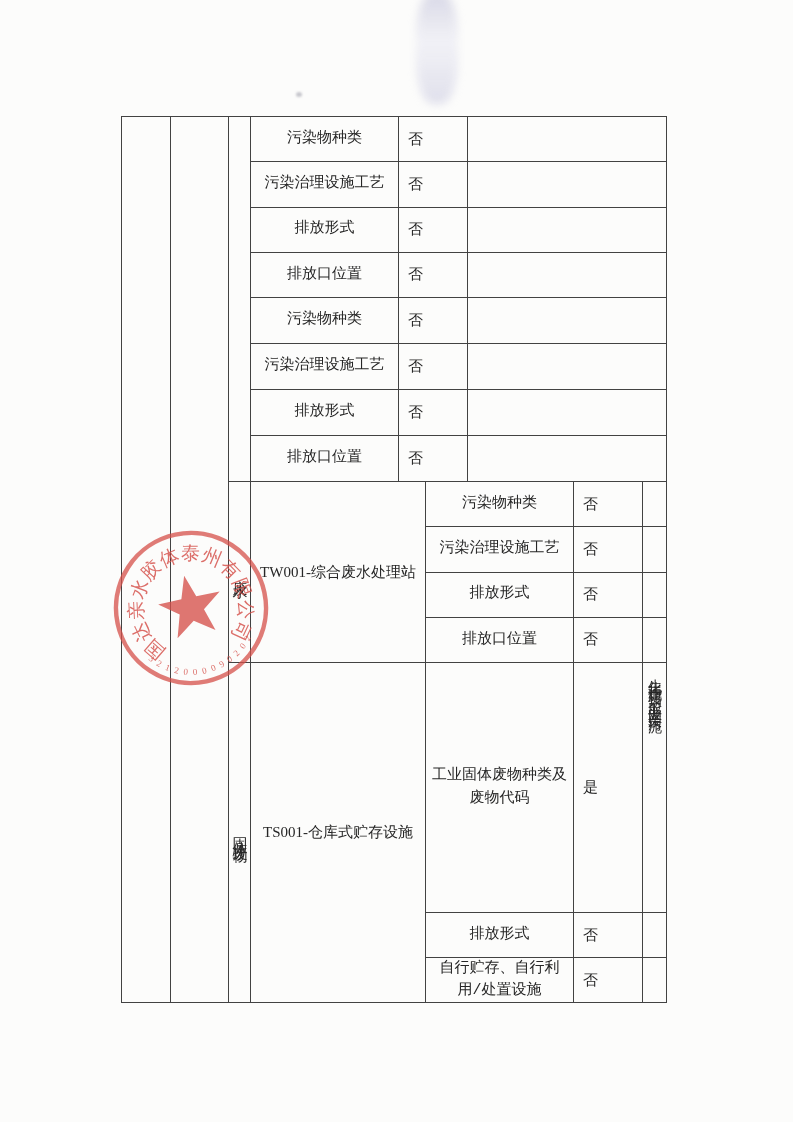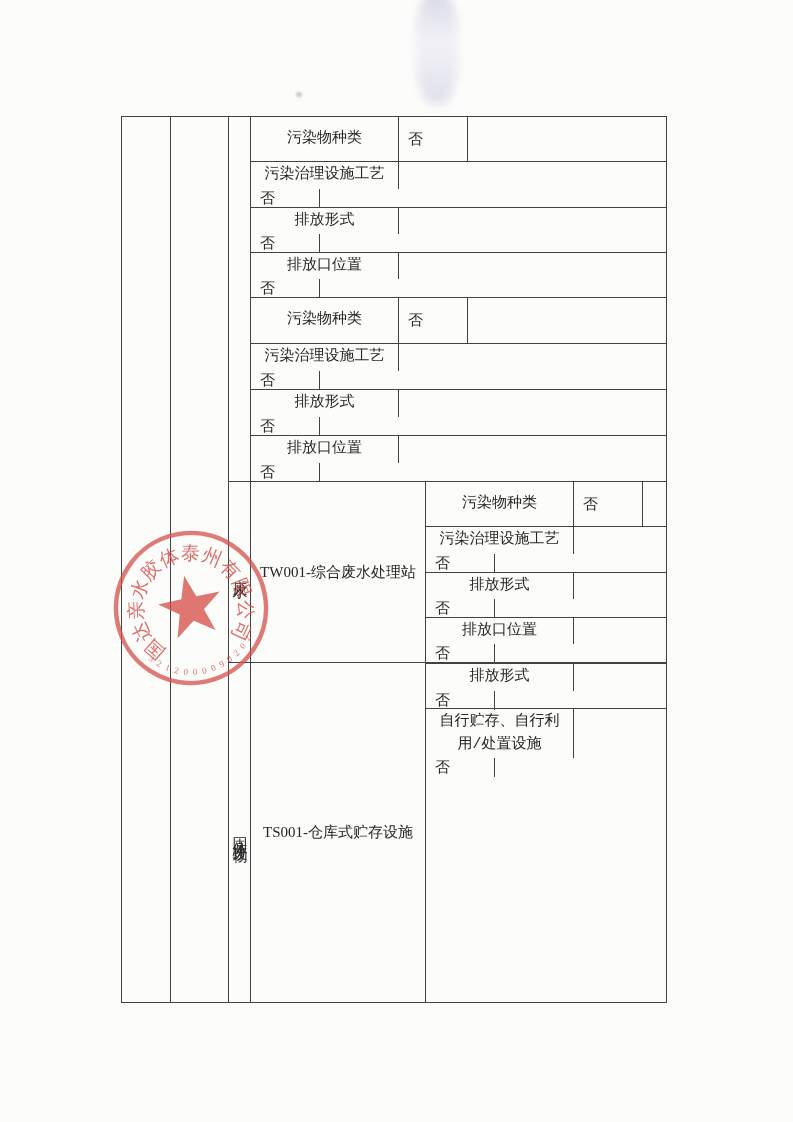--- a/index.html
+++ b/index.html
@@ -30,21 +30,21 @@
   .tbl-main{flex:1;display:flex;flex-direction:column;}
   .table-section{display:flex;min-height:0;}
   .table-section.bt{border-top:1.8px solid var(--line);}
   .cat-cell{width:22px;border-right:1.8px solid var(--line);display:flex;align-items:center;justify-content:center;overflow:hidden;}
   .cat-text{writing-mode:vertical-rl;text-orientation:upright;font-size:15px;letter-spacing:4px;line-height:1;}
   .sec-body{flex:1;display:flex;min-height:0;}
   .sec-body.bt{border-top:1.8px solid var(--line);}
   .facility-cell{width:175px;border-right:1.8px solid var(--line);display:flex;align-items:center;justify-content:center;font-size:15px;text-align:center;padding:2px;}
   .rows-col{flex:1;display:flex;flex-direction:column;min-height:0;}
   .t-row{flex:1;display:flex;min-height:0;}
-  .t-row.bt{border-top:1.8px solid var(--line);flex-direction:column;}
+  .t-row.bt{border-top:1.8px solid var(--line);}
   .t-row.fixed{flex:none;height:45px;}
   .label-cell{width:148px;border-right:1.8px solid var(--line);display:flex;align-items:center;justify-content:center;text-align:center;font-size:15px;line-height:1.5;padding:2px 3px;font-family:Liberation Mono, monospace;}
   .value-cell{width:69px;border-right:1.8px solid var(--line);display:flex;align-items:center;font-size:15px;padding-left:9px;}
   .note-cell{flex:1;display:flex;justify-content:center;padding-top:4px;overflow:hidden;}
   .note-text{writing-mode:vertical-rl;text-orientation:upright;font-size:14px;letter-spacing:3.2px;line-height:1;}
   
   .stamp{position:absolute;left:100px;top:517px;width:182px;height:182px;pointer-events:none;}
   
   .streak{
     position:absolute;left:416px;top:-8px;width:42px;height:112px;
@@ -152,20 +152,27 @@
             </div>
           </div>
         </div>
         <div class="table-section bt" style="flex: 1 1 0%;">
           <div class="cat-cell">
             <div class="cat-text">固体废物</div>
           </div>
           <div class="sec-body">
             <div class="facility-cell">TS001-仓库式贮存设施</div>
             <div class="rows-col">
+              <div class="t-row">
+                <div class="label-cell">工业固体废物种类及废物代码</div>
+                <div class="value-cell">是</div>
+                <div class="note-cell">
+                  <div class="note-text">生化污泥转为一般工业固废污泥</div>
+                </div>
+              </div>
               <div class="t-row bt fixed">
                 <div class="label-cell">排放形式</div>
                 <div class="value-cell">否</div>
                 <div class="note-cell"></div>
               </div>
               <div class="t-row bt fixed">
                 <div class="label-cell">自行贮存、自行利用/处置设施</div>
                 <div class="value-cell">否</div>
                 <div class="note-cell"></div>
               </div>

